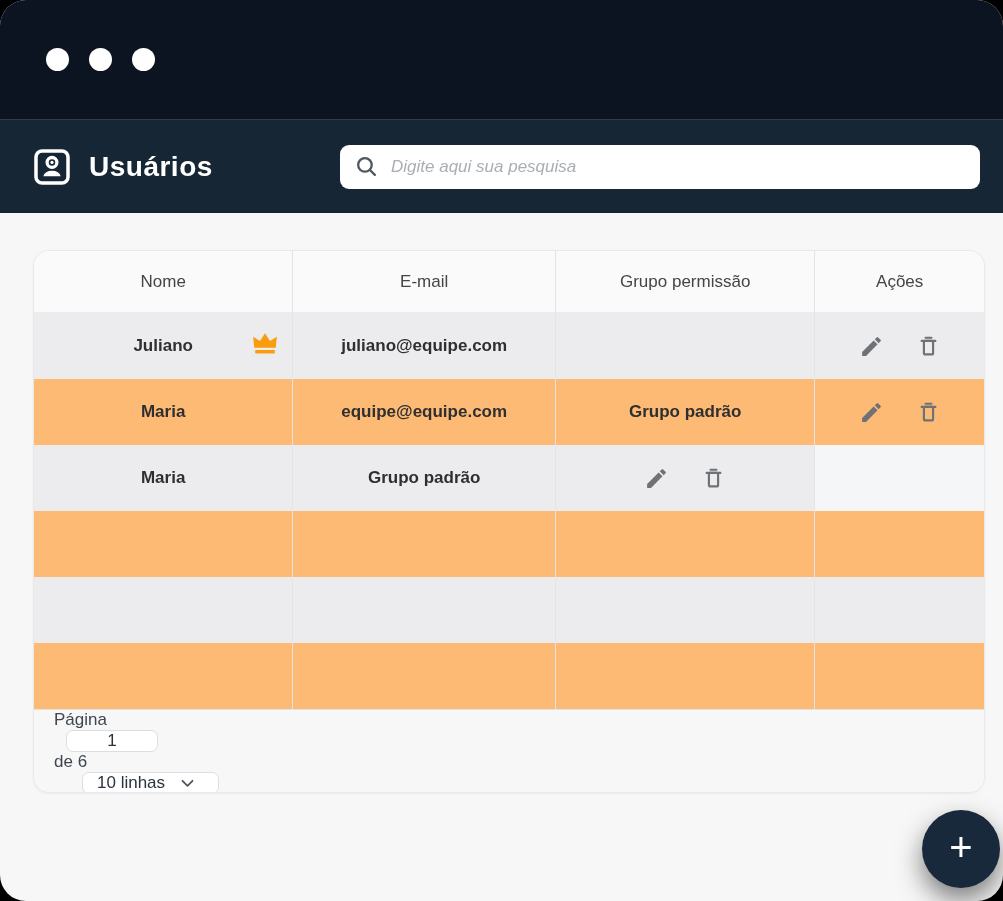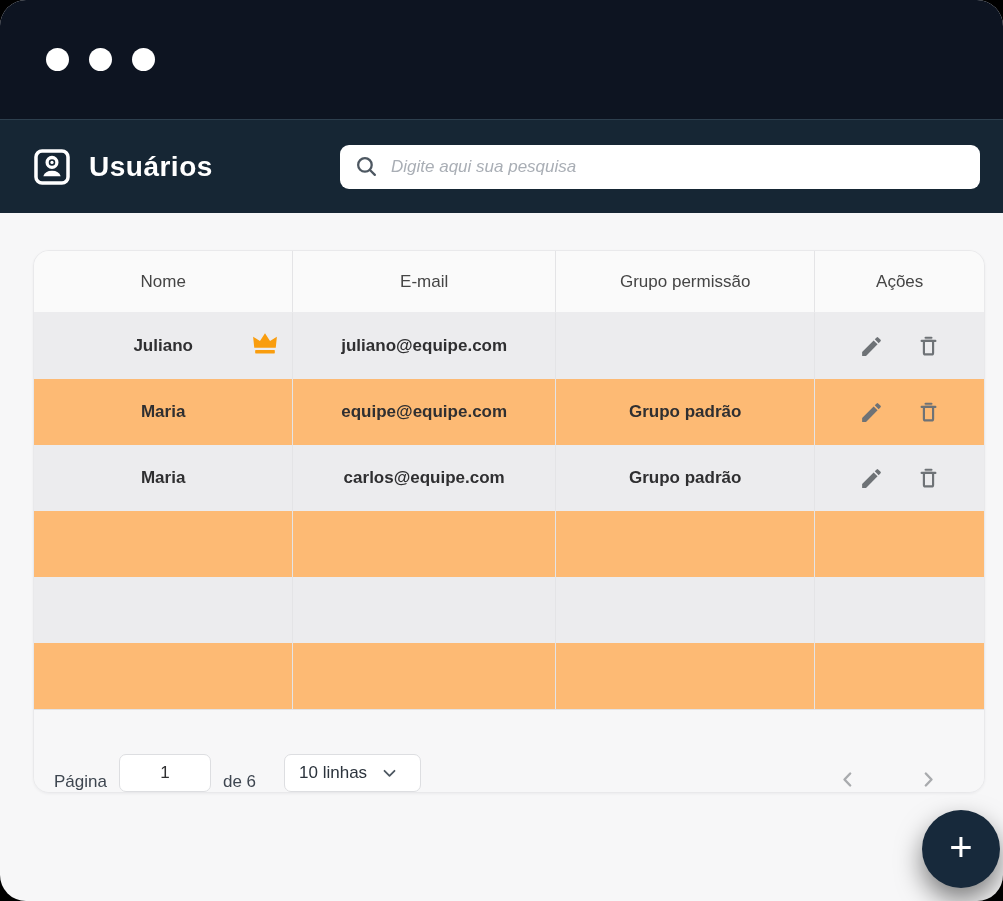--- a/index.html
+++ b/index.html
@@ -49,22 +49,22 @@
   .thead .cell { height:62px; font-weight:500; color:#454545; background:#fafafa;
     border-bottom:1px solid #ececee; }
   .row-gray  .cell { background:#ececee; }
   .row-light .cell { background:#fdba74; }
   .crown { position:absolute; right:13px; top:50%; transform:translateY(-50%); }
   .actions { gap:32px; }
   .icon-btn { background:none; border:none; cursor:pointer; display:flex; align-items:center; }
   
   .tfoot {
     height:83px; background:#f7f7f8; border-top:1px solid #e3e3e5;
-    display:flex; align-items:flex-end; padding:0 44px 0 20px; gap:0;
-    font-size:17px; color:#3e4650;
+    display:flex; align-items:flex-start; padding:0 44px 0 20px; gap:0;
+    font-size:17px; color:#3e4650;flex-direction:column;
   }
   .page-input {
     width:92px; height:38px; margin:0 12px; text-align:center;
     border:1px solid #dddee1; border-radius:7px; font-size:17px; color:#2f2f31;
     font-family:"Liberation Sans", sans-serif; background:#fff; outline:none;
   }
   .rows-select {
     margin-left:28px; height:38px; min-width:137px; background:#fff;
     border:1px solid #dddee1; border-radius:7px; display:flex; align-items:center;
     padding:0 14px; gap:16px; color:#2b333c; cursor:pointer;
@@ -169,21 +169,20 @@
               <path d="M9.2 3.6 h5.6" stroke-linecap="round"></path>
               <path d="M5.4 6.6 h13.2" stroke-linecap="round"></path>
               <rect x="7.6" y="6.6" width="8.8" height="13" rx="1.4"></rect>
             </svg>
           </button>
         </div>
       </div>
 
       <div class="tgrid row-gray">
         <div class="cell">Maria</div>
-        <div class="cell">carlos@equipe.com</div>
         <div class="cell">Grupo padrão</div>
         <div class="cell actions">
           <button class="icon-btn">
             <svg width="25" height="25" viewBox="0 0 24 24" fill="#6e7276">
               <path d="M3 17.25V21h3.75L17.81 9.94l-3.75-3.75L3 17.25z"></path>
               <path d="M20.71 7.04a1 1 0 0 0 0-1.41l-2.34-2.34a1 1 0 0 0-1.41 0l-1.83 1.83 3.75 3.75 1.83-1.83z"></path>
             </svg>
           </button>
           <button class="icon-btn">
             <svg width="25" height="25" viewBox="0 0 24 24" fill="none" stroke="#6e7276" stroke-width="2.1">

